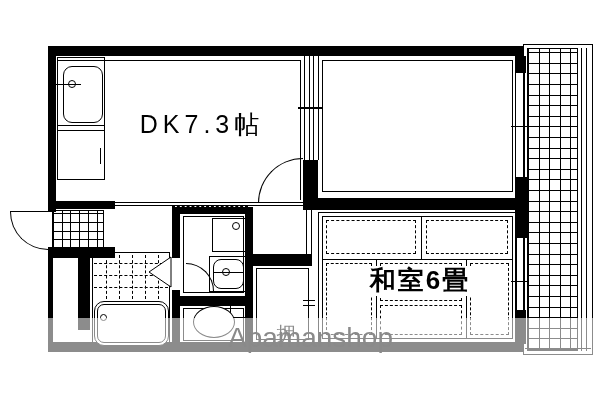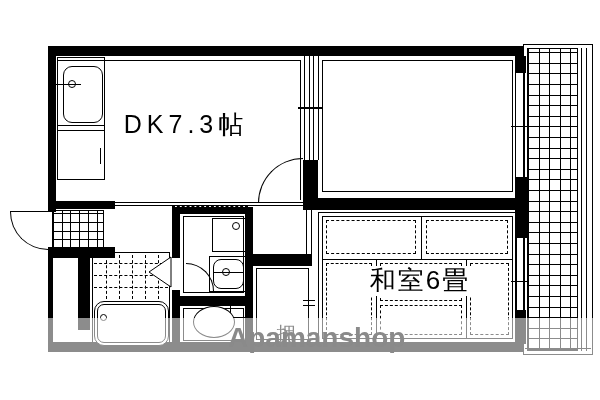--- a/index.html
+++ b/index.html
@@ -9,34 +9,34 @@
   .wall{position:absolute;background:#000;}
   .box{position:absolute;box-sizing:border-box;border:1px solid #000;background:transparent;}
   .dash{position:absolute;box-sizing:border-box;border:1px dashed #000;background:transparent;}
   .hl{position:absolute;background:#000;height:1px;}
   .vl{position:absolute;background:#000;width:1px;}
   .hdash{position:absolute;border-top:1px dashed #000;height:0;}
   .vdash{position:absolute;border-left:1px dashed #000;width:0;}
   .lbl{position:absolute;color:#000;text-align:center;white-space:nowrap;line-height:1.15;}
   .lbl-dk{font-size:25px;letter-spacing:5px;}
   .lbl-yo{font-size:25px;letter-spacing:2px;}
-  .lbl-wa{font-size:26px;letter-spacing:2px;}
+  .lbl-wa{font-size:26px;letter-spacing:2px;font-weight:bold;}
   .lbl-oshiire{font-size:19px;writing-mode:vertical-rl;text-orientation:upright;letter-spacing:3px;line-height:1;}
   .arc-tl{position:absolute;box-sizing:border-box;border-top:1px solid #000;border-left:1px solid #000;border-top-left-radius:100% 100%;}
   .arc-bl{position:absolute;box-sizing:border-box;border-bottom:1px solid #000;border-left:1px solid #000;border-bottom-left-radius:100% 100%;}
   .arc-tr{position:absolute;box-sizing:border-box;border-top:1px solid #000;border-right:1px solid #000;border-top-right-radius:100% 100%;}
   .grid-mat{background-image:repeating-linear-gradient(0deg,#000 0 1px,transparent 1px 8.7px),
                               repeating-linear-gradient(90deg,#000 0 1px,transparent 1px 8.7px);}
   .grid-balcony{background-image:repeating-linear-gradient(0deg,#000 0 1px,transparent 1px 10.6px),
                                  repeating-linear-gradient(90deg,#000 0 1px,transparent 1px 10.6px);}
   .slide{background-image:repeating-linear-gradient(90deg,#000 0 1px,transparent 1px 4.5px);}
   .dbl-h{position:absolute;box-sizing:border-box;border-top:1px solid #000;border-bottom:1px solid #000;}
   .dbl-v{position:absolute;box-sizing:border-box;border-left:1px solid #000;border-right:1px solid #000;}
   .band{position:absolute;left:0;top:318px;width:600px;height:39px;background:rgba(255,255,255,0.55);z-index:5;}
-  .wm{position:absolute;left:228px;top:324px;font-size:28px;font-weight:700;letter-spacing:0;
+  .wm{position:absolute;left:228px;top:324px;font-size:28px;font-weight:400;letter-spacing:0;
       line-height:1;z-index:6;}
 </style>
 </head>
 <body>
 
 <div class="stage">
 
   <div class="wall" style="left:48px;top:46px;width:475px;height:10px"></div>
   <div class="wall" style="left:48px;top:46px;width:8px;height:166px"></div>
   <div class="wall" style="left:48px;top:248px;width:5px;height:104px"></div>
@@ -57,21 +57,21 @@
   <div class="wall" style="left:515px;top:310px;width:11px;height:34px"></div>
 
   <div class="abs" style="left:57px;top:60px;width:244px;height:140px;border-top:1px solid #000;border-right:1px solid #000"></div>
   <div class="box" style="left:57px;top:57px;width:48px;height:123px"></div>
   <div class="hl" style="left:57px;top:125px;width:48px"></div>
   <div class="hl" style="left:57px;top:130px;width:48px"></div>
   <div class="box" style="left:63px;top:66px;width:40px;height:57px;border-radius:9px"></div>
   <div class="hl" style="left:55px;top:84px;width:26px"></div>
   <div class="box" style="left:68px;top:80px;width:8px;height:8px;border-radius:50%"></div>
   <div class="vl" style="left:100px;top:148px;height:16px"></div>
-  <div class="lbl lbl-dk" style="left:96px;top:110px;width:180px">DK7.3帖</div>
+  <div class="lbl lbl-dk" style="left:112px;top:110px;width:180px">DK7.3帖</div>
 
   <div class="dbl-h" style="left:105px;top:202px;width:200px;height:4px"></div>
   <div class="hdash" style="left:172px;top:206px;width:76px"></div>
   <div class="arc-tl" style="left:258px;top:158px;width:45px;height:45px"></div>
 
   <div class="abs slide" style="left:304px;top:56px;width:15px;height:104px"></div>
   <div class="abs" style="left:298px;top:107px;width:24px;height:2px;background:#000"></div>
 
   <div class="box" style="left:322px;top:60px;width:191px;height:132px"></div>
 

